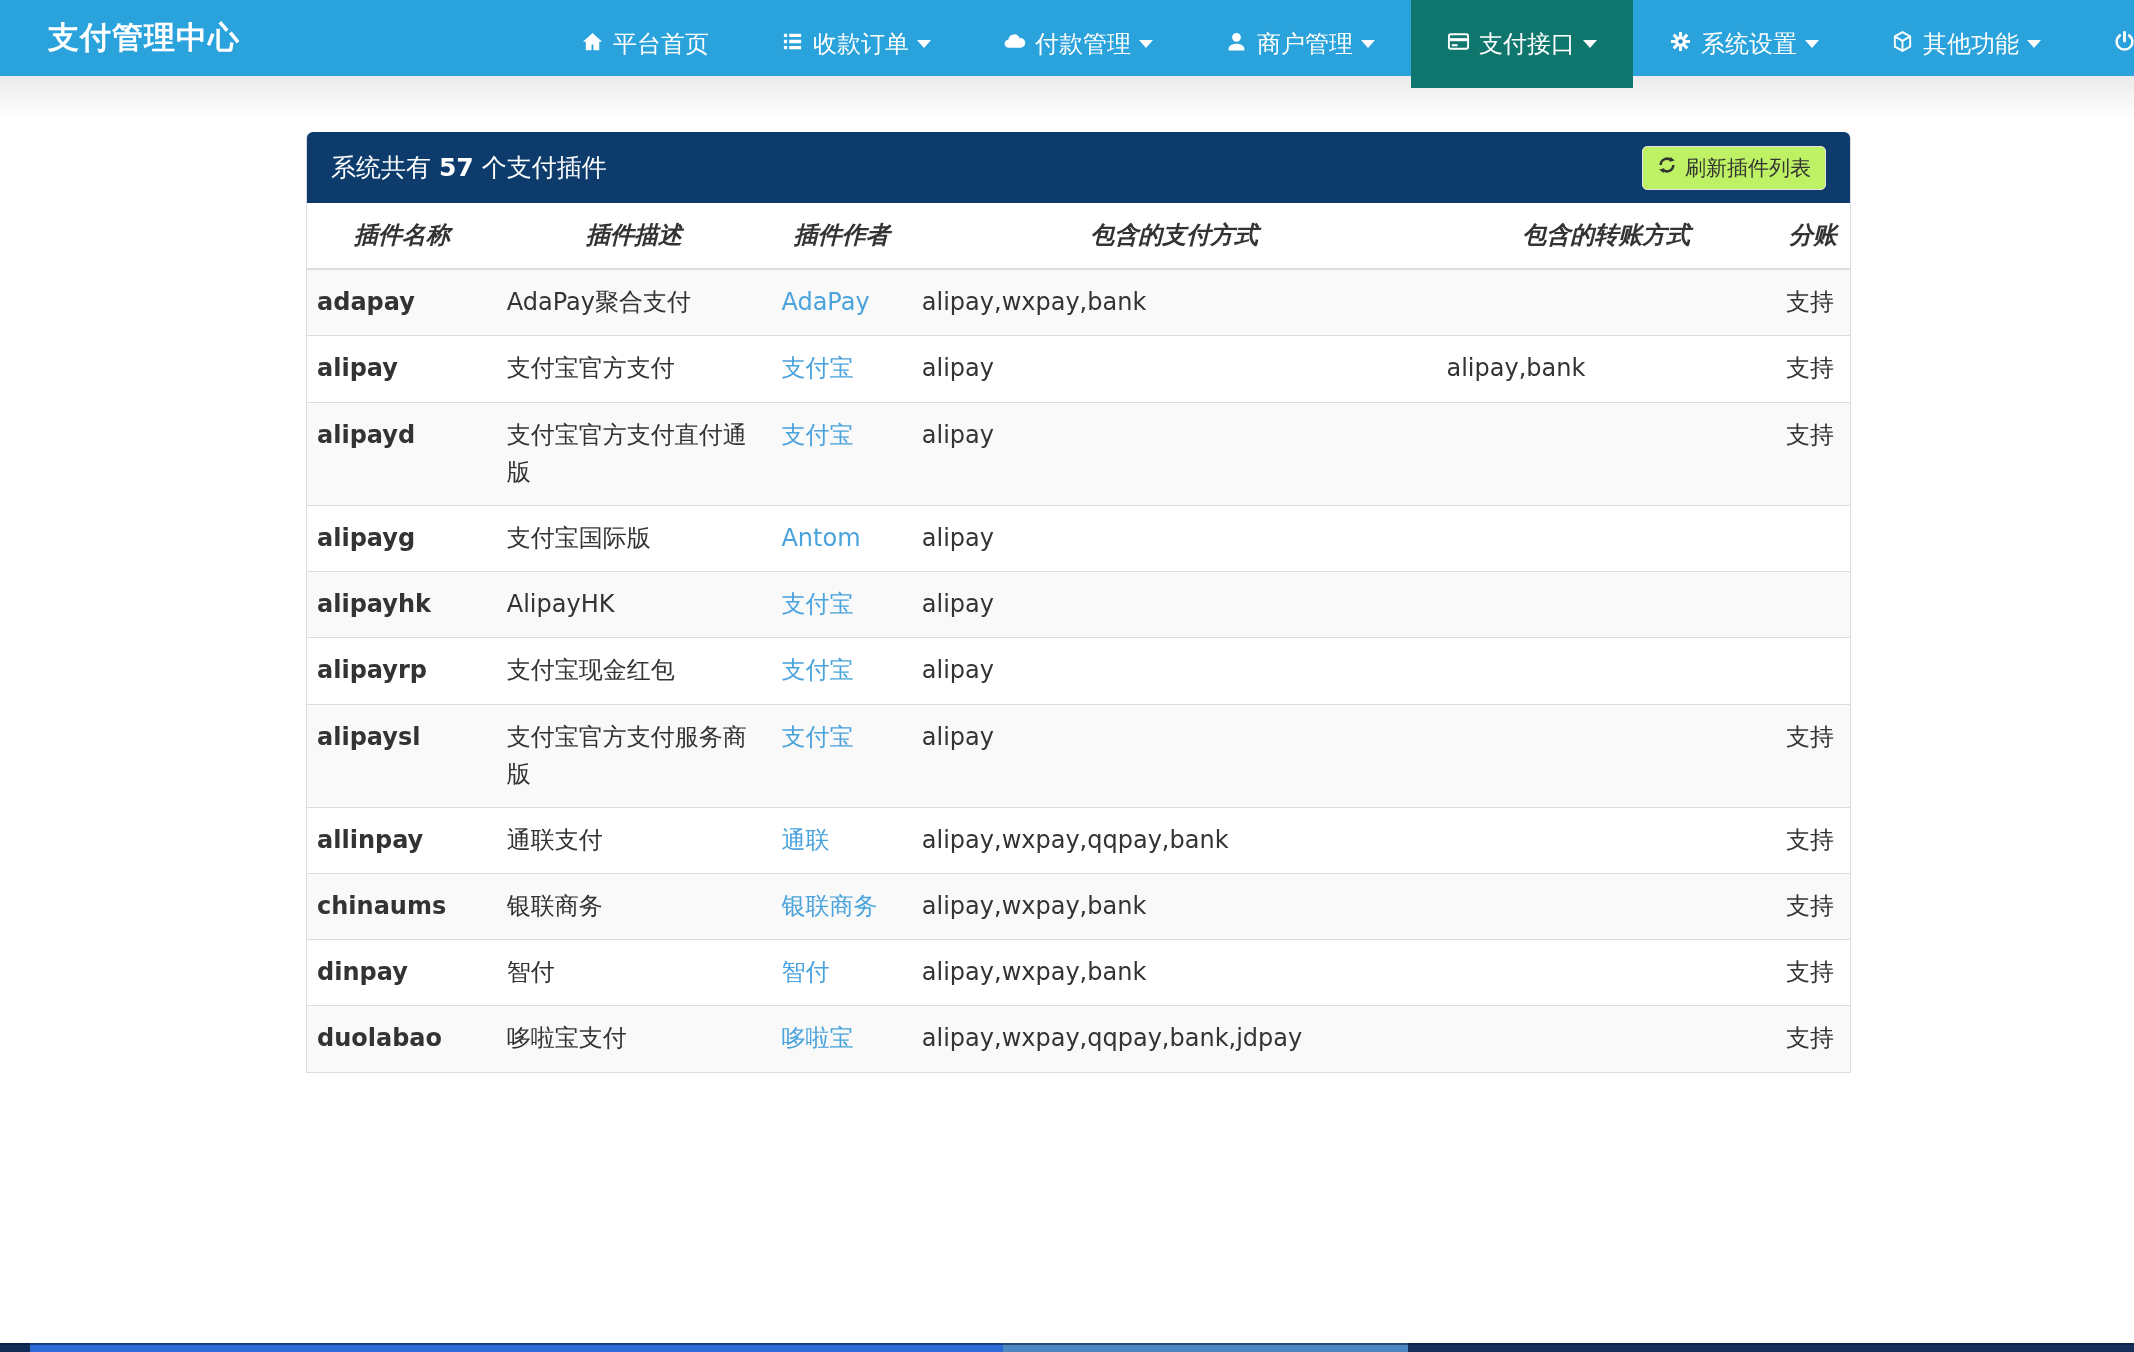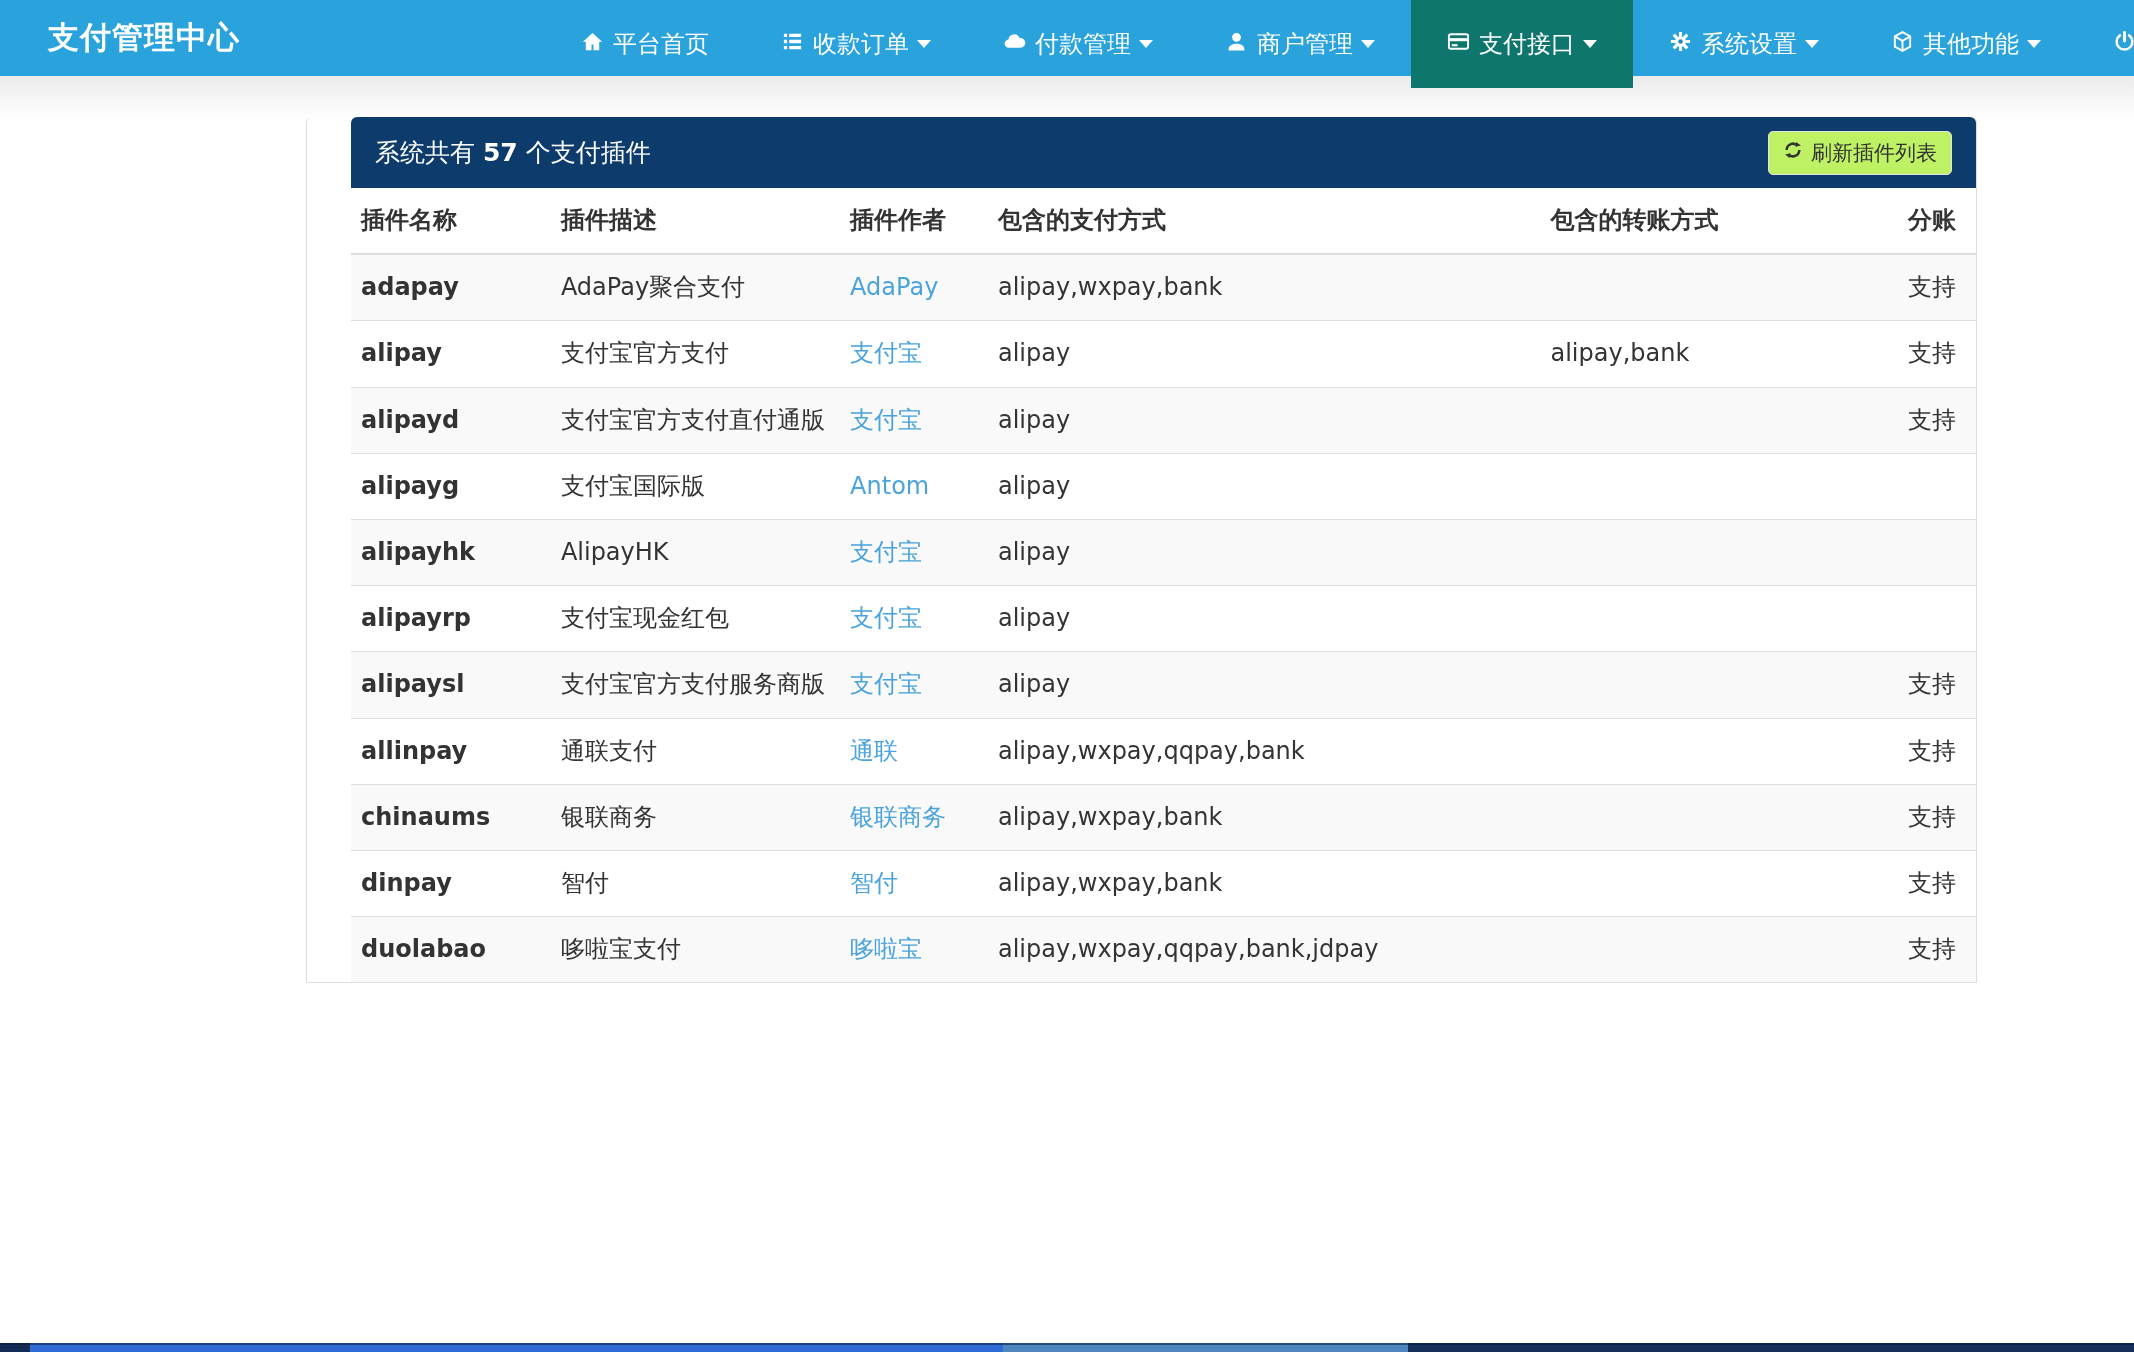--- a/index.html
+++ b/index.html
@@ -16,39 +16,39 @@
   .nav-item.active { background:#0f766e; }
   .nav-item svg { width:23px; height:23px; margin-right:9px; flex:0 0 auto; }
   .caret { width:0; height:0; margin-left:8px; border-left:7px solid transparent;
            border-right:7px solid transparent; border-top:8px solid #fff; }
 
   
   .under-nav { position:absolute; left:0; top:76px; width:100%; height:44px;
                background:linear-gradient(#ebebeb,#ffffff); z-index:0; }
 
   
-  .panel { position:relative; margin:41px 0 0 306px; width:1671px;
+  .panel { position:relative; margin:56px 0 0 306px; width:1545px;
            border:1px solid #ddd; border-top:none; border-radius:6px 6px 0 0;
-           background:#fff; z-index:1;padding-left:44px; }
+           background:#fff; z-index:1; }
   .panel-heading { height:71px; background:#0d3c6c; border-radius:6px 6px 0 0;
                    display:flex; align-items:center; justify-content:space-between;
                    padding:0 24px; color:#fff; }
   .panel-title { font-size:25px; }
   .panel-title b { font-weight:700; }
   .refresh-btn { display:flex; align-items:center; background:#bef264; color:#333;
                  border:1px solid #e2e2e2; border-radius:5px; padding:7px 14px;
                  font-size:21px; cursor:pointer; }
   .refresh-btn svg { width:20px; height:20px; margin-right:8px; }
 
   
   table { width:100%; border-collapse:collapse; font-size:24px; table-layout:fixed; }
   col.c1{width:12.3%} col.c2{width:17.8%} col.c3{width:9.1%}
   col.c4{width:34%}   col.c5{width:22%}   col.c6{width:4.8%}
-  th { text-align:left; vertical-align:bottom; font-weight:700;
-       padding:14px 10px; border-bottom:2px solid #ddd; line-height:1.55; }
+  th { text-align:center; vertical-align:bottom; font-weight:700;
+       padding:14px 10px; border-bottom:2px solid #ddd; line-height:1.55;font-style:italic; }
   td { vertical-align:top; padding:14px 10px; border-top:1px solid #ddd;
        line-height:1.55; word-break:break-word; overflow-wrap:anywhere; }
   tbody tr:first-child td { border-top:none; }
   tbody tr:nth-child(odd) { background:#f9f9f9; }
   td.c-name { font-weight:700; }
   a.link { color:#4aa3dc; text-decoration:none; cursor:pointer; }
 
   
   .bottom-strip { position:absolute; left:0; bottom:0; width:100%; height:9px; z-index:9;
     background:linear-gradient(90deg,#132c55 0 1.4%,#2e6bd6 1.4% 47%,#4e86c2 47% 66%,#15305a 66% 100%); }

